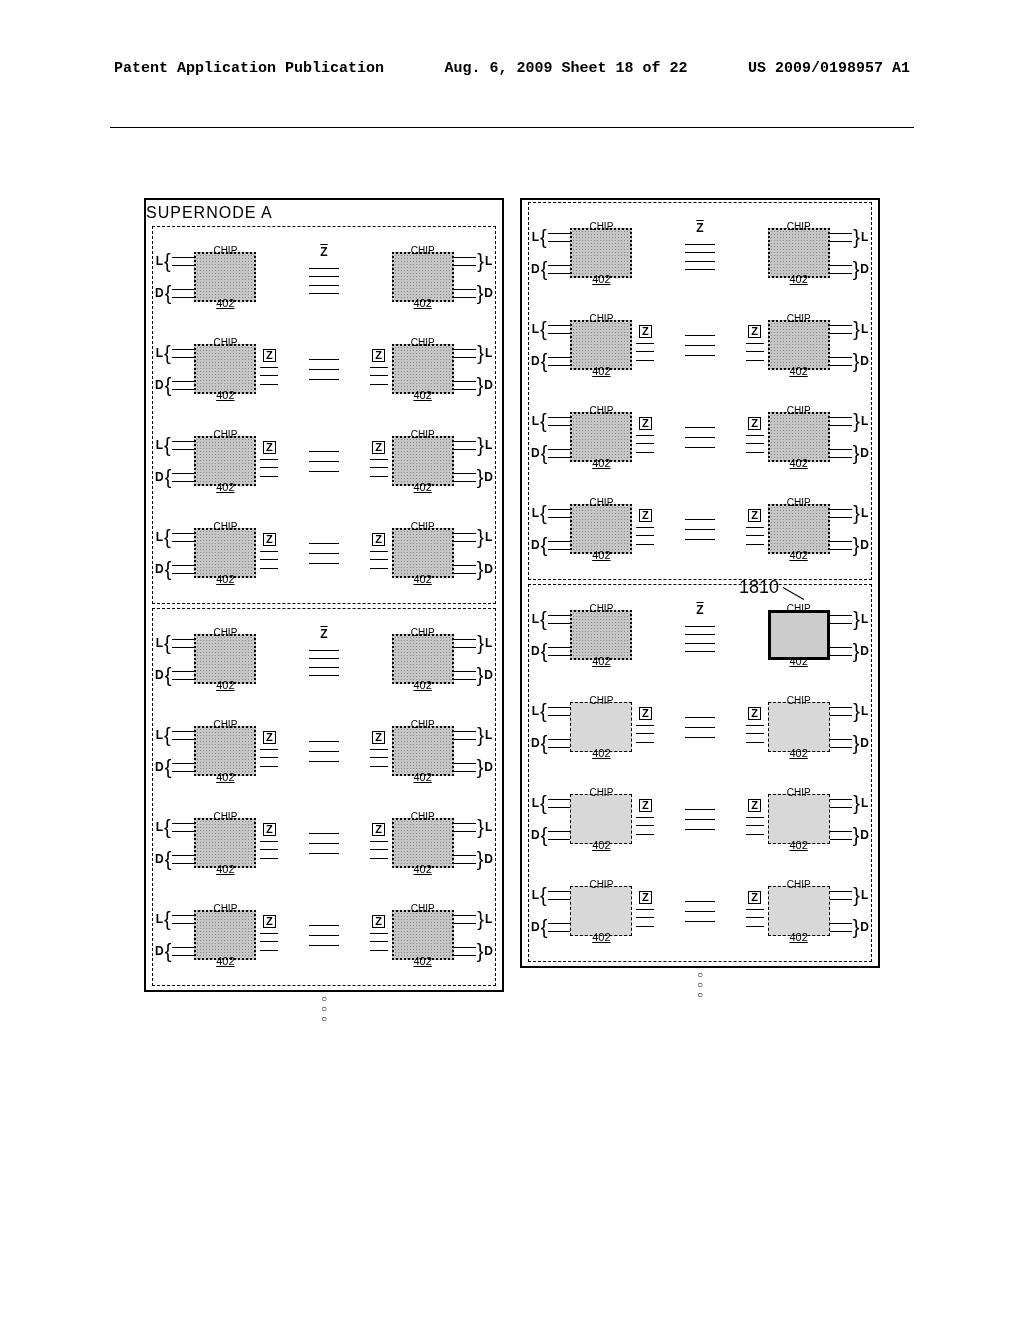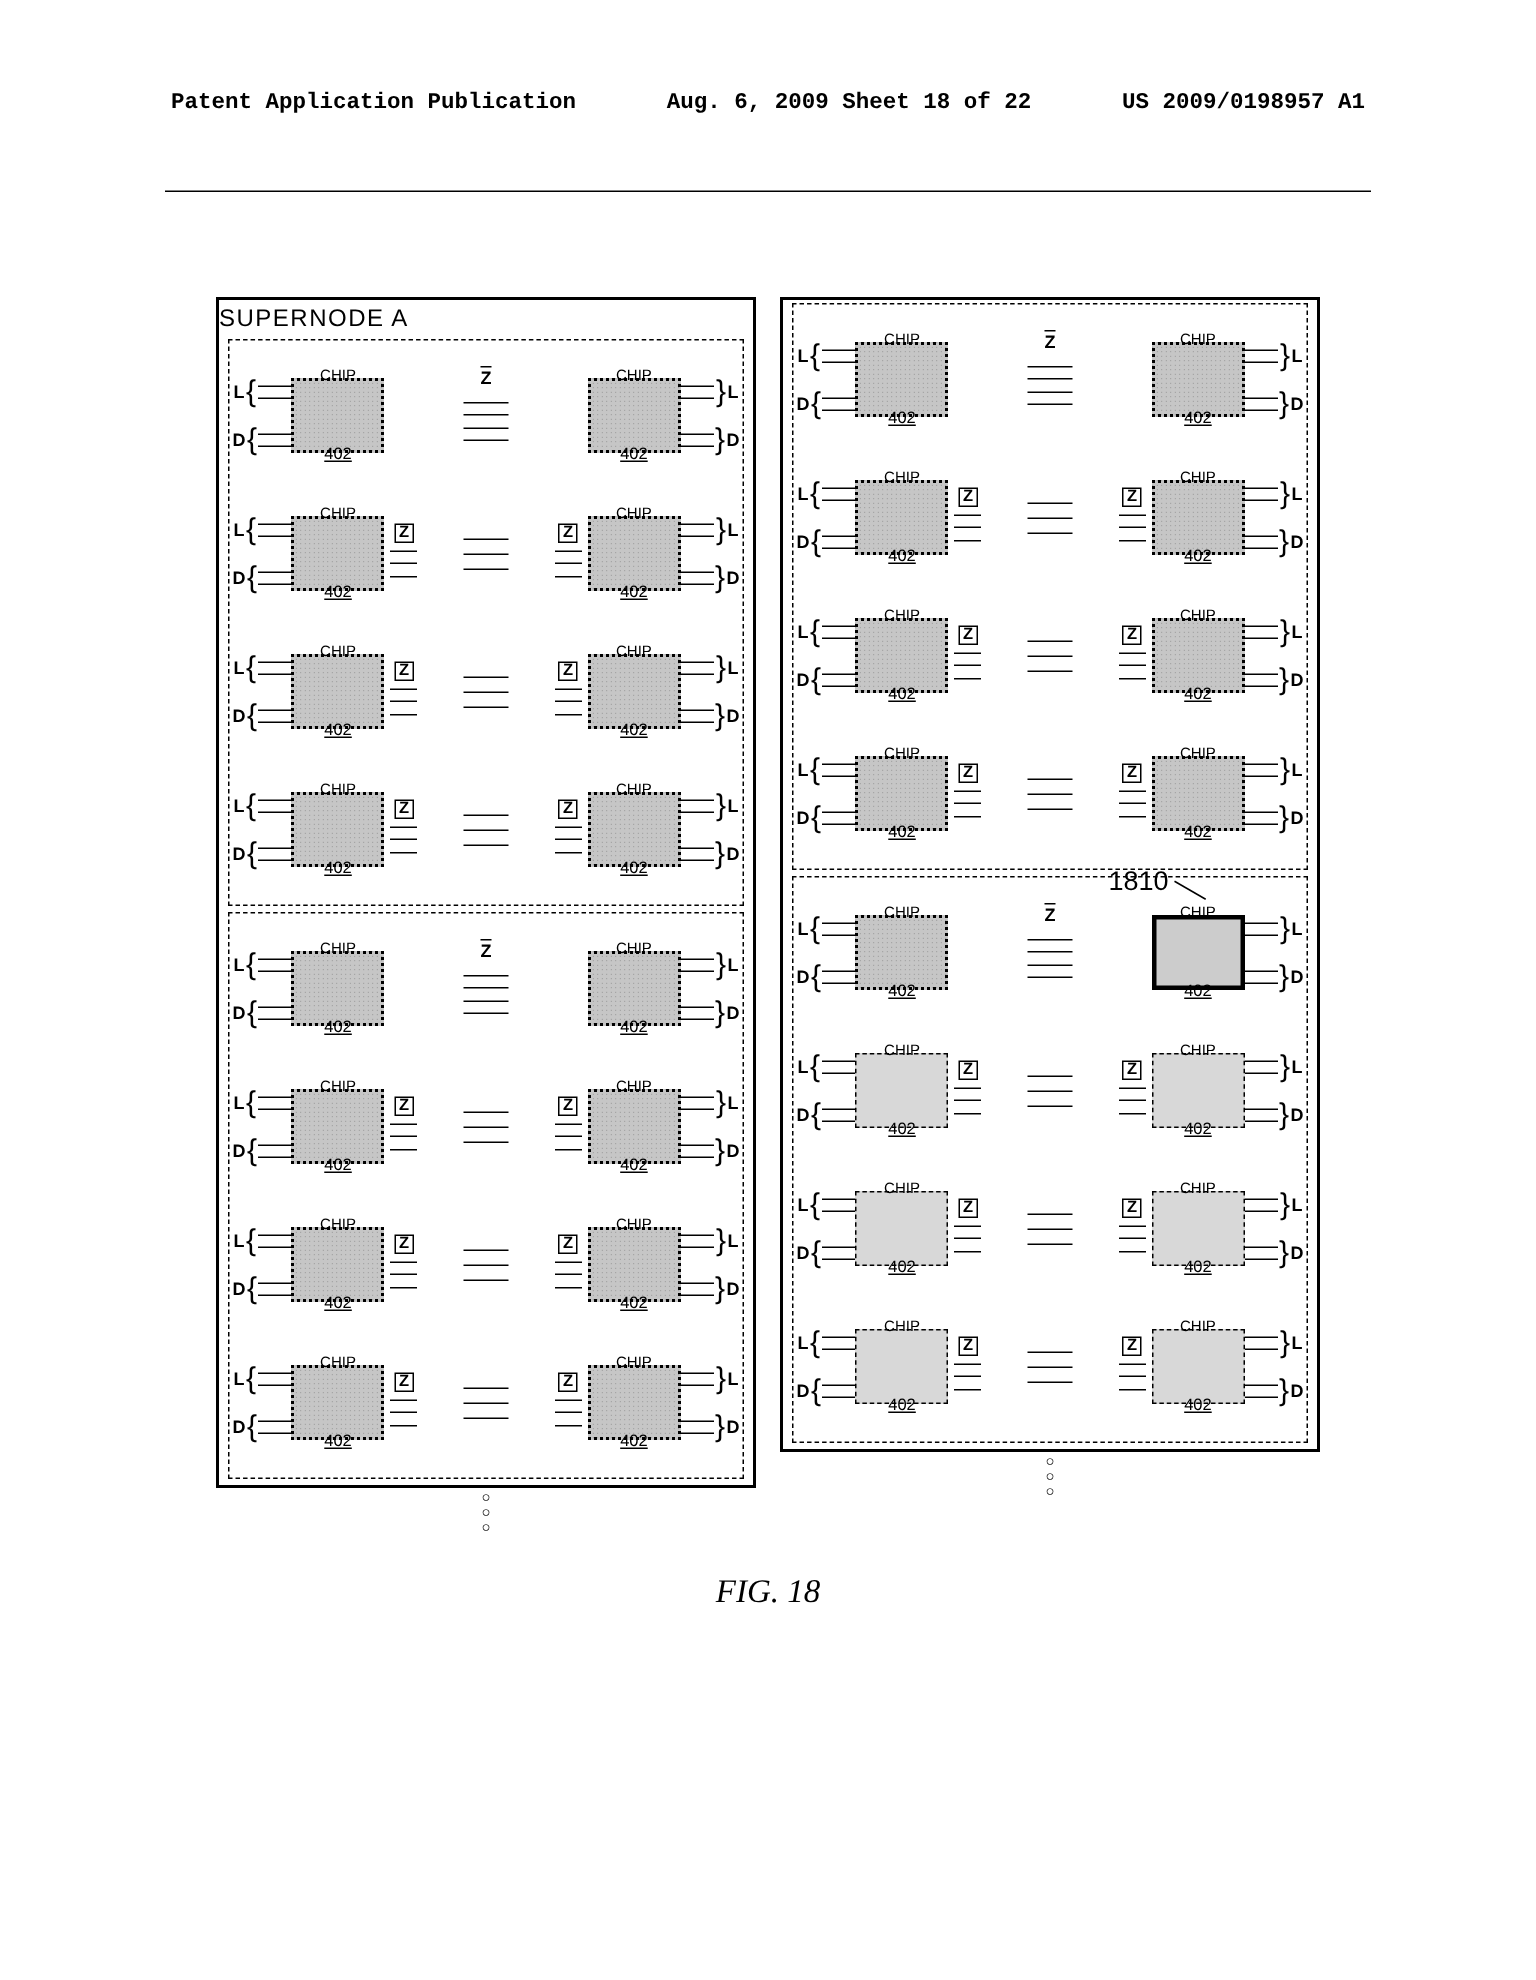--- a/index.html
+++ b/index.html
@@ -1420,14 +1420,13 @@
       </div>
       <div class="dots">
           <span>○</span>
           <span>○</span>
           <span>○</span>
         </div>
     </div>
 
   </div>
 
-  <div class="fig-caption">FIG. 18</div>
 </div>
 
 </body></html>

